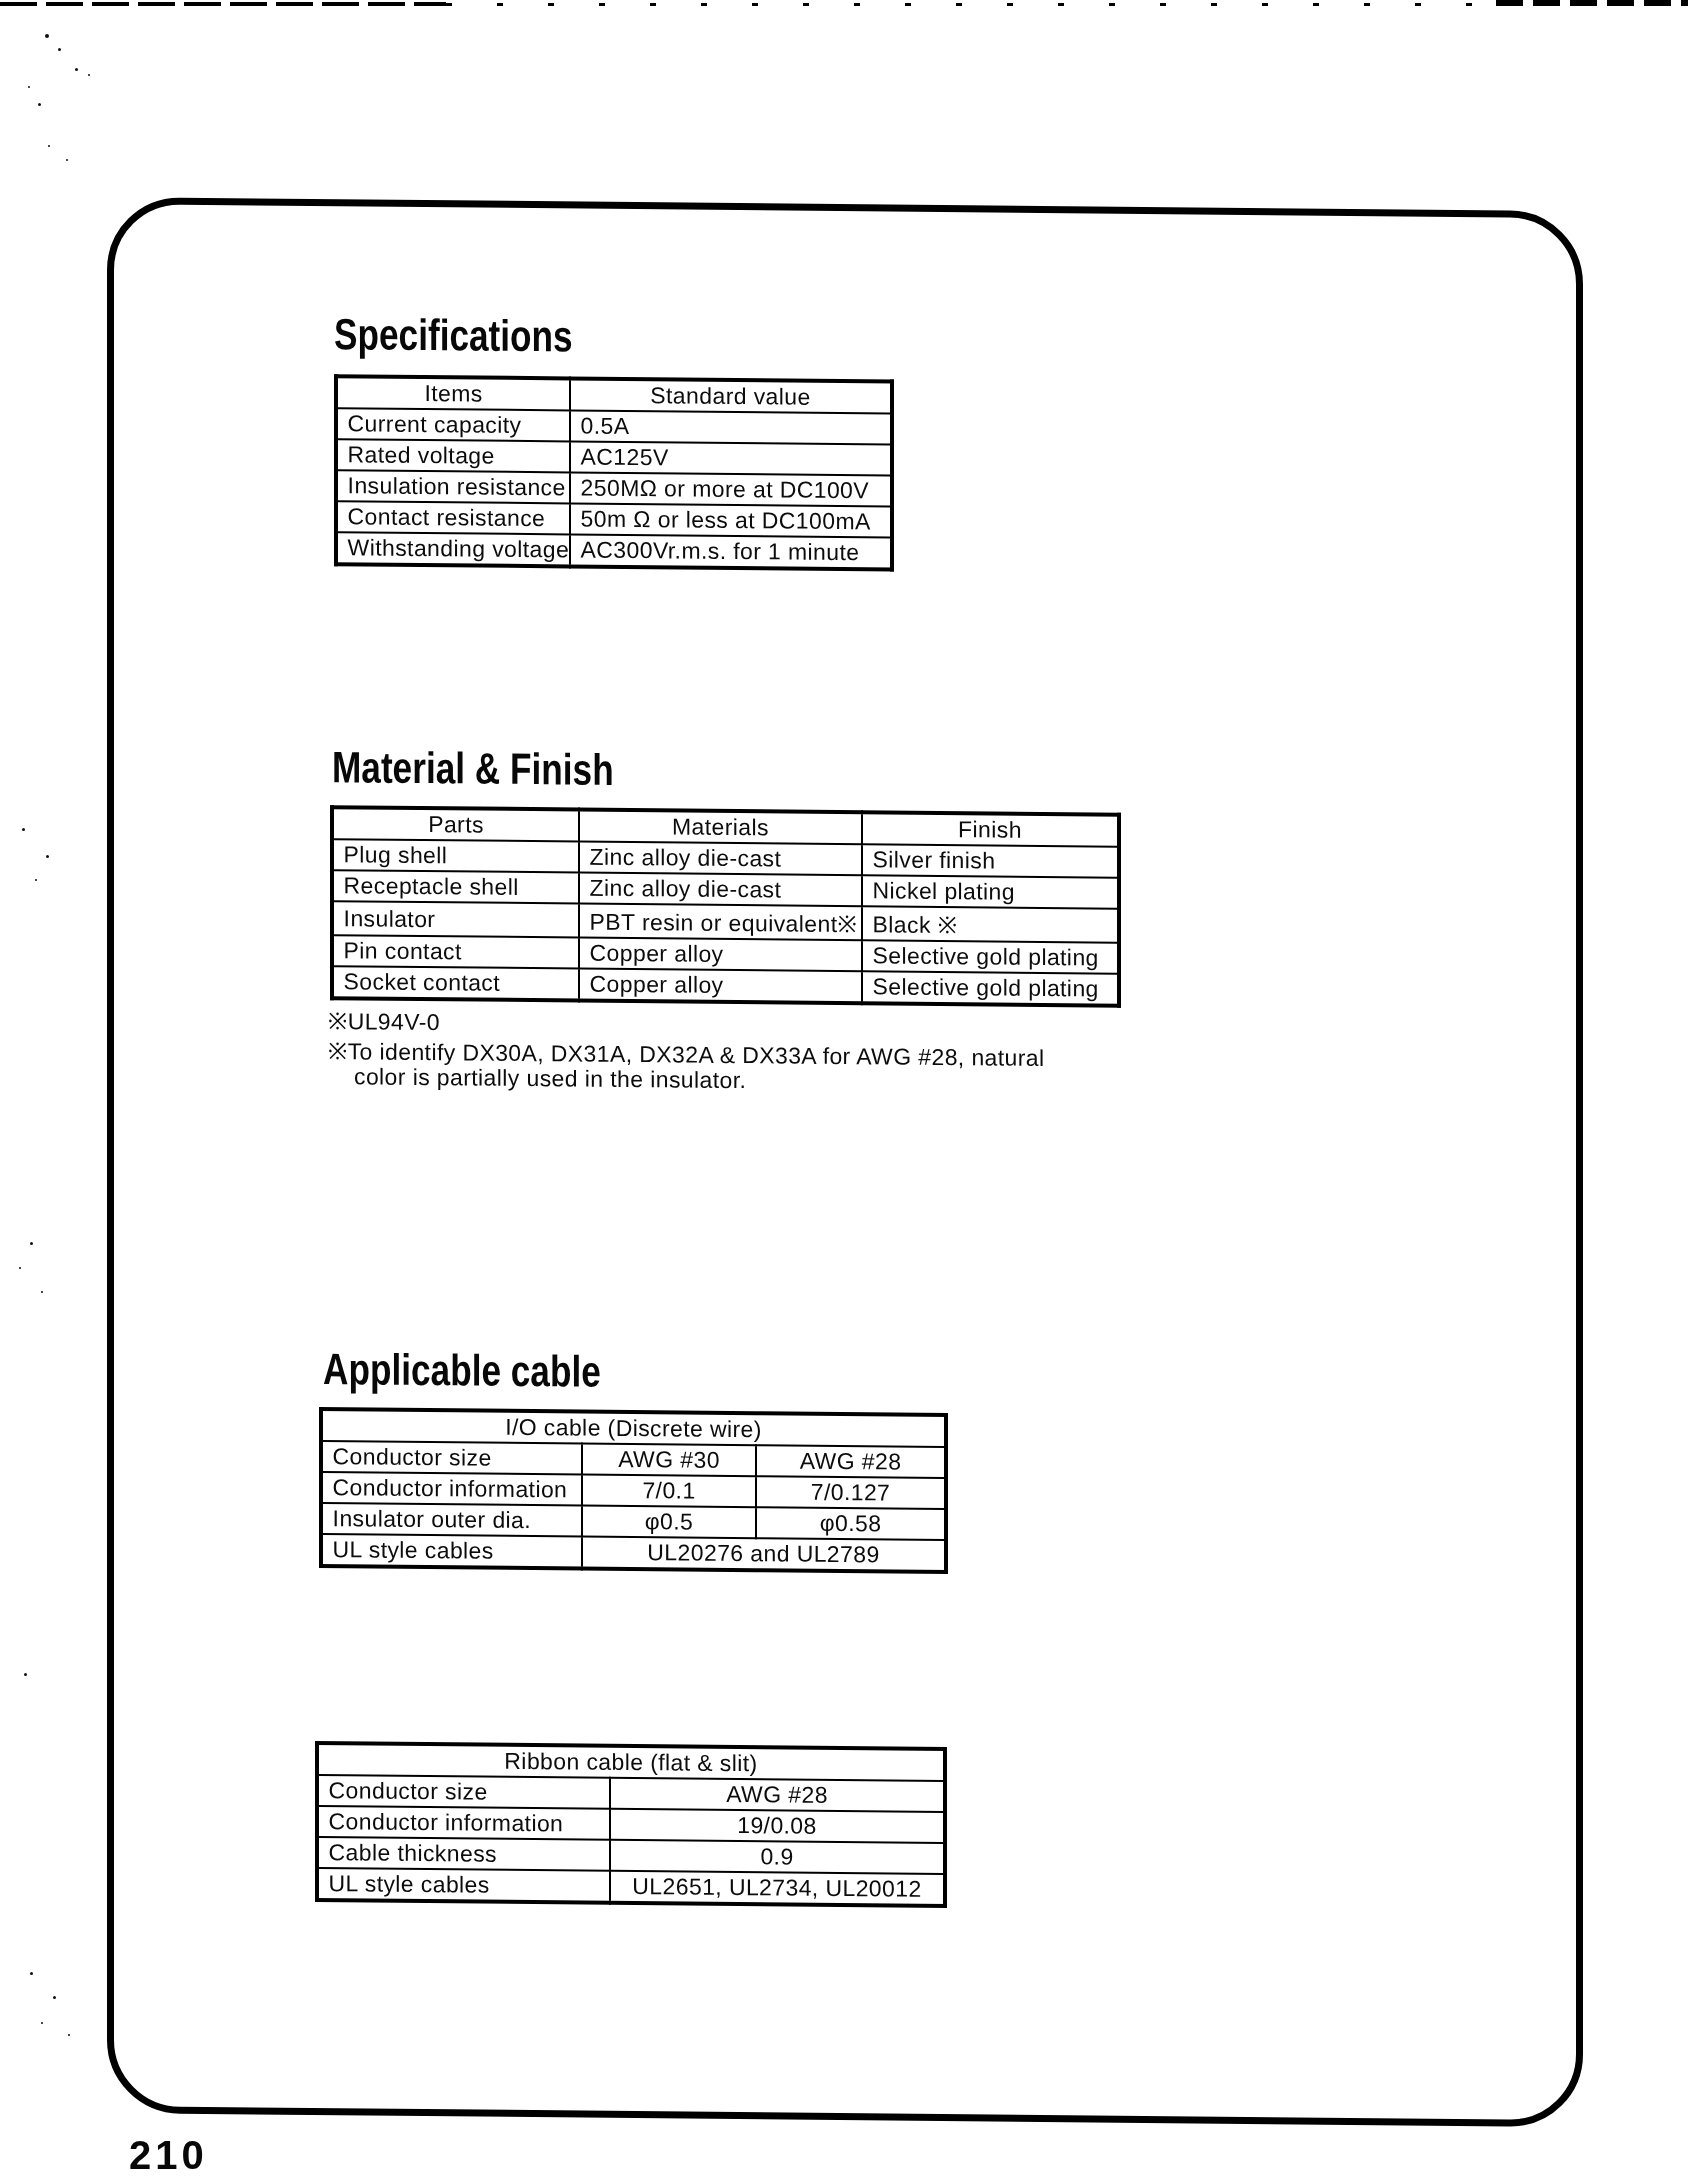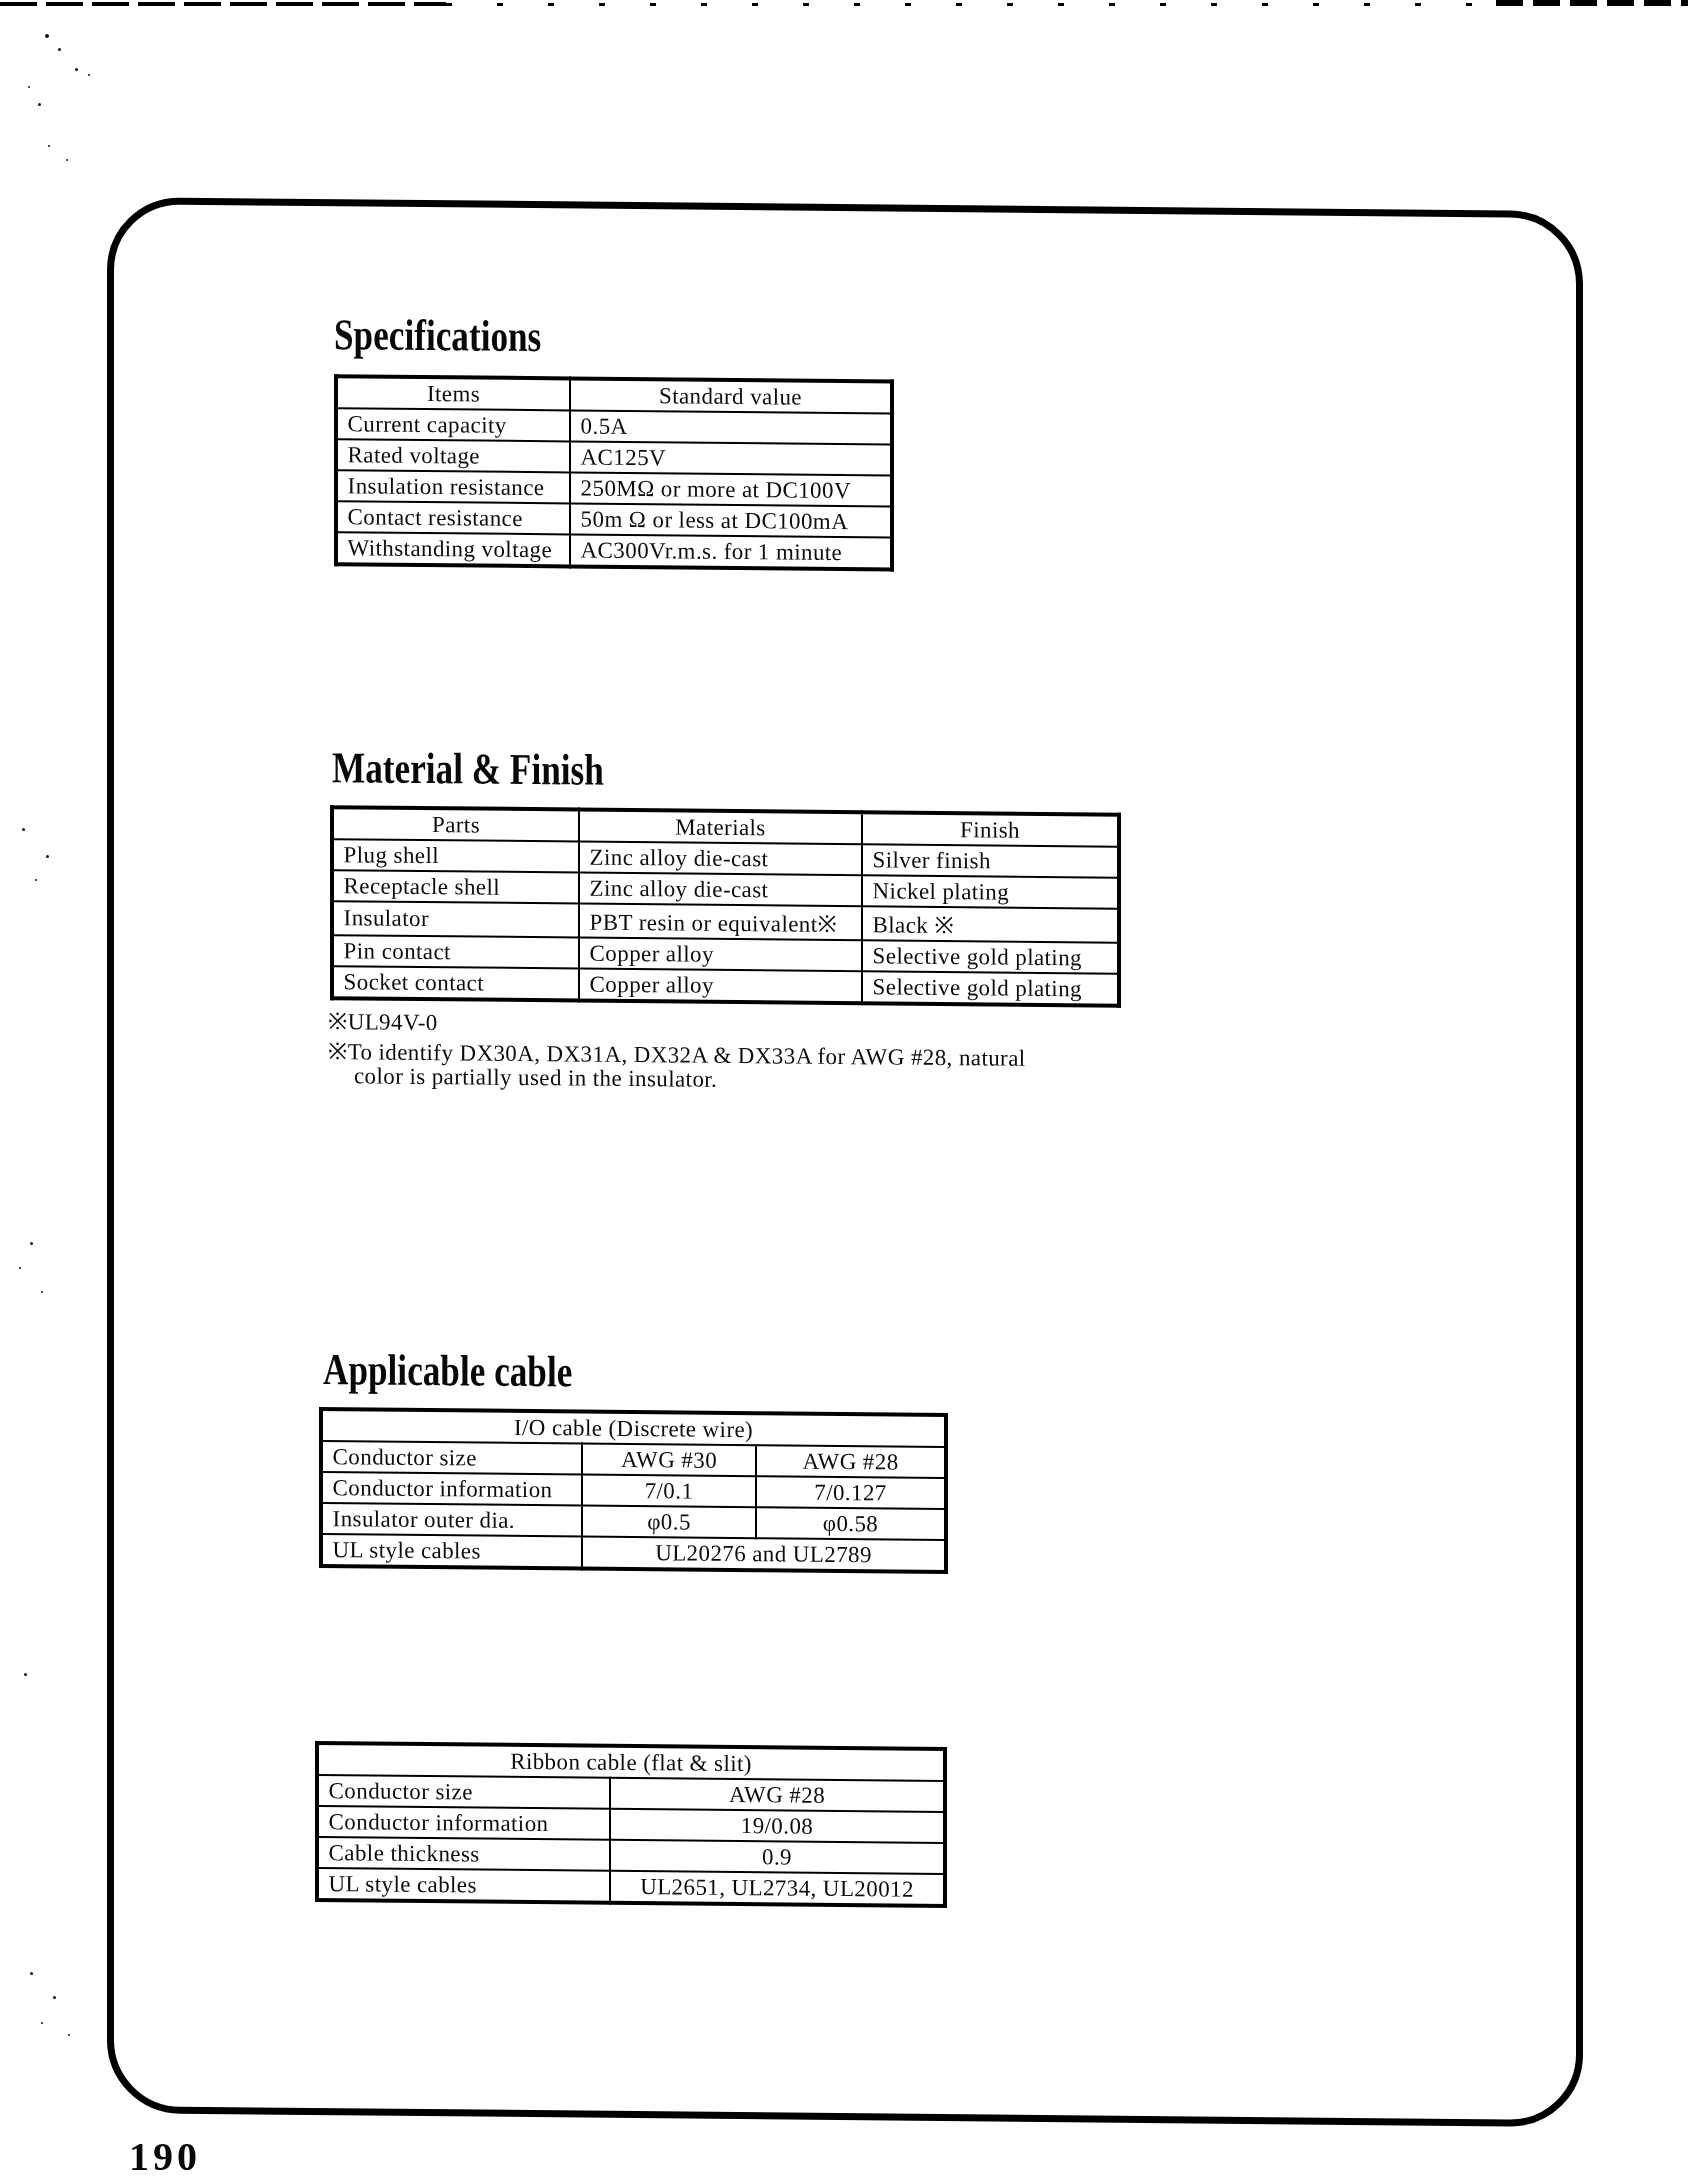--- a/index.html
+++ b/index.html
@@ -1,18 +1,18 @@
 <!DOCTYPE html>
 <html style="font-size:12.7px"><head>
 <meta charset="utf-8">
 <style>
   html,body{margin:0;padding:0;background:#e8e8e8;}
   .screen{
     position:relative;width:1689px;height:2183px;background:#ffffff;
-    font-family:Liberation Serif, serif;color:#0c0c0c;overflow:hidden;
+    font-family:Liberation Sans, sans-serif;color:#0c0c0c;overflow:hidden;
   }
   
   .scanline{position:absolute;background:transparent;}
   .scanline.a{left:0;top:1.6px;width:446px;height:4.8px;
     background:repeating-linear-gradient(90deg,#000 0 37px,transparent 37px 46px);}
   .scanline.b{left:446px;top:3.2px;width:1051px;height:3.2px;
     background:repeating-linear-gradient(90deg,#000 0 5.6px,transparent 5.6px 51px);}
   .scanline.c{left:1496px;top:0;width:193px;height:6.4px;
     background:repeating-linear-gradient(90deg,#000 0 27px,transparent 27px 37px);}
   .speck{position:absolute;background:#111;border-radius:50%;}
@@ -216,16 +216,16 @@
       </tr>
       <tr>
         <td class="l">UL style cables</td>
         <td class="c">UL2651, UL2734, UL20012</td>
       </tr>
     </tbody>
       </table>
 
   </div>
 
-  <div class="pagenum">190</div>
+  <div class="pagenum">210</div>
 
 </div>
 
 
 </body></html>

